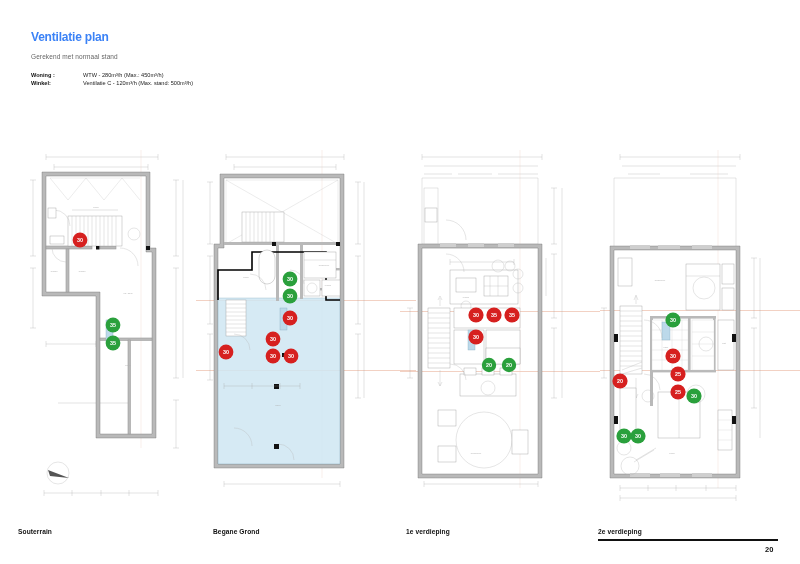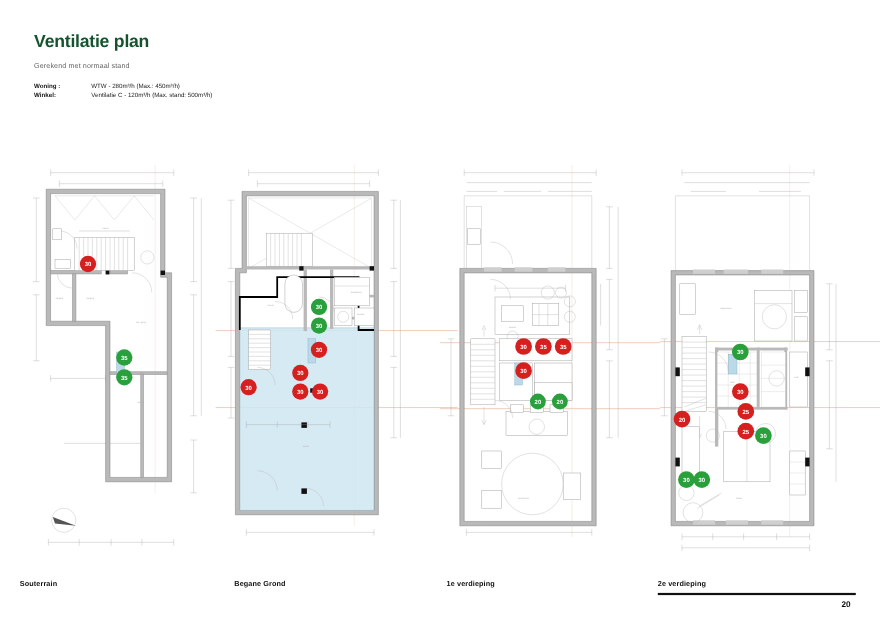--- a/index.html
+++ b/index.html
@@ -8,21 +8,21 @@
     background:#ffffff;
     font-family:"Liberation Sans", sans-serif;
     color:#111;
     overflow:hidden;
     position:relative;
   }
   .page{position:relative;width:800px;height:564px;}
 
   
   .header{position:absolute;left:31px;top:30px;}
-  .title{font-size:16px;font-weight:bold;letter-spacing:-0.2px;color:#14532d;margin:0;}
+  .title{font-size:12px;font-weight:bold;letter-spacing:-0.2px;color:#3b82f6;margin:0;}
   .subtitle{font-size:6.5px;color:#666;margin-top:9px;letter-spacing:.1px;}
   .specs{margin-top:11px;}
   .spec-row{display:flex;font-size:5.6px;line-height:8.2px;}
   .spec-key{font-weight:bold;width:52px;color:#111;}
   .spec-val{color:#222;}
 
   
   .plans{position:absolute;left:0;top:148px;width:800px;height:370px;}
   .plan{position:absolute;top:0;height:370px;}
   .plan-canvas{position:absolute;left:0;top:0;}

